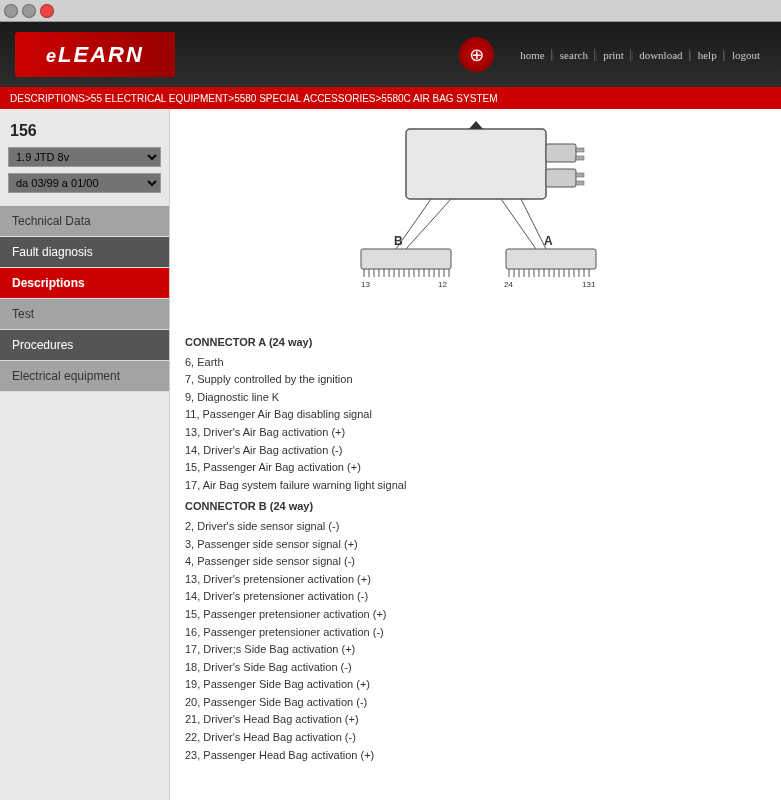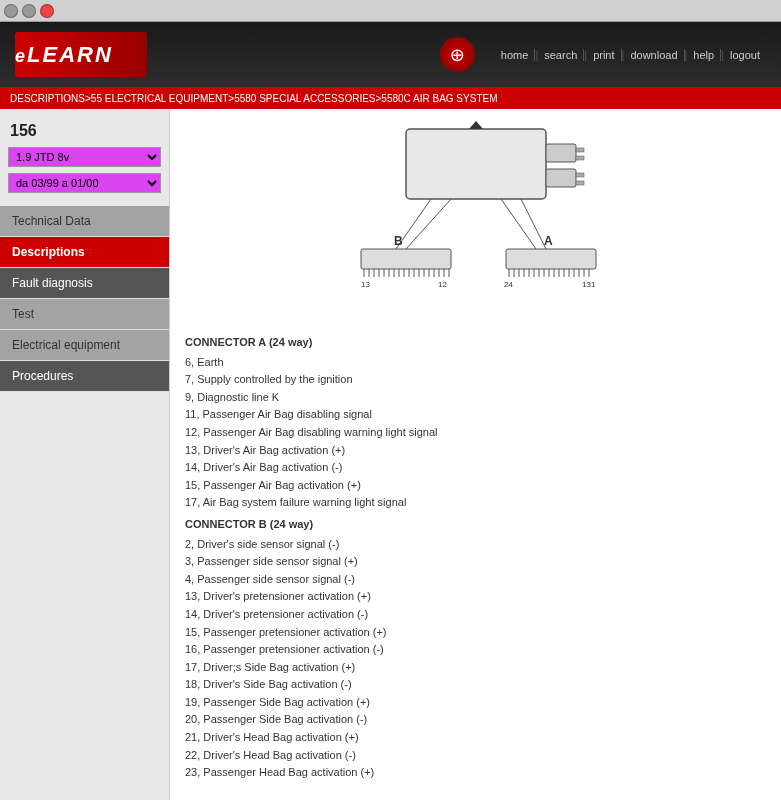--- a/index.html
+++ b/index.html
@@ -26,24 +26,24 @@
       background: linear-gradient(to bottom, #1a1a1a, #2d2d2d);
       height: 65px;
       display: flex;
       align-items: center;
       justify-content: space-between;
       padding: 0 15px;
     }
     .logo-area {
       background: linear-gradient(to right, #cc0000, #990000);
       height: 45px;
-      width: 132px;
+      width: 160px;
       display: flex;
       align-items: center;
-      justify-content: flex-start;
+      justify-content: center;
       border-radius: 3px;
     }
     .logo-text {
       color: white;
       font-size: 22px;
       font-weight: bold;
       font-style: italic;
       letter-spacing: 2px;
     }
     .logo-e { font-size: 18px; }
@@ -96,21 +96,21 @@
       padding: 8px 10px 4px;
     }
     .dropdown-wrapper {
       padding: 3px 8px;
     }
     select {
       width: 100%;
       font-size: 11px;
       padding: 2px 3px;
       border: 1px solid #999;
-      background: #d946ef;
+      background: #737373;
       cursor: pointer;
     }
     .sidebar-menu {
       margin-top: 10px;
     }
     .sidebar-item {
       padding: 8px 12px;
       font-size: 12px;
       cursor: pointer;
       color: #222;
@@ -171,21 +171,21 @@
 </div>
 
 <div class="header">
   <div class="logo-area">
     <span class="logo-text">
       <span class="logo-e">e</span>LEARN
     </span>
   </div>
   <div class="nav-right">
     <div class="alfa-logo">⊕</div>
-    <div style="display:flex; margin-left: 20px;">
+    <div style="display:flex; margin-left: 20px; font-family: Liberation Serif, serif;">
       <span class="nav-link">home</span>
       <span style="color:#555">|</span>
       <span class="nav-link">search</span>
       <span style="color:#555">|</span>
       <span class="nav-link">print</span>
       <span style="color:#555">|</span>
       <span class="nav-link">download</span>
       <span style="color:#555">|</span>
       <span class="nav-link">help</span>
       <span style="color:#555">|</span>
@@ -203,25 +203,25 @@
   <div class="sidebar">
     <div class="car-number">156</div>
     <div class="dropdown-wrapper">
       <select><option>1.9 JTD 8v</option><option>1.8 TS 16v</option><option>2.0 JTS</option><option>2.4 JTD</option></select>
     </div>
     <div class="dropdown-wrapper">
       <select><option>da 03/99 a 01/00</option><option>da 01/00 a 06/01</option></select>
     </div>
     <div class="sidebar-menu">
       <div class="sidebar-item light">Technical Data</div>
+      <div class="sidebar-item dark">Fault diagnosis</div>
       <div class="sidebar-item active">Descriptions</div>
-      <div class="sidebar-item dark">Fault diagnosis</div>
       <div class="sidebar-item light">Test</div>
+      <div class="sidebar-item dark">Procedures</div>
       <div class="sidebar-item light">Electrical equipment</div>
-      <div class="sidebar-item dark">Procedures</div>
     </div>
   </div>
 
   <div class="content-area">
 
     <div class="diagram-container">
       <svg width="380" height="200" class="ecu-diagram">
 
         <rect x="120" y="10" width="140" height="70" rx="4" fill="#e8e8e8" stroke="#555" stroke-width="1.5"></rect>
 
@@ -295,21 +295,20 @@
       </svg>
     </div>
 
     <div class="connector-text">
       <p style="font-weight:bold; margin-bottom:2px;">CONNECTOR A (24 way)</p>
       <div id="connector-a-pins">
           <p>6, Earth</p>
           <p>7, Supply controlled by the ignition</p>
           <p>9, Diagnostic line K</p>
           <p>11, Passenger Air Bag disabling signal</p>
-          <p>12, Passenger Air Bag disabling warning light signal</p>
           <p>13, Driver's Air Bag activation (+)</p>
           <p>14, Driver's Air Bag activation (-)</p>
           <p>15, Passenger Air Bag activation (+)</p>
           <p>17, Air Bag system failure warning light signal</p>
         </div>
       <p style="font-weight:bold; margin-top:4px; margin-bottom:2px;">CONNECTOR B (24 way)</p>
       <div id="connector-b-pins">
           <p>2, Driver's side sensor signal (-)</p>
           <p>3, Passenger side sensor signal (+)</p>
           <p>4, Passenger side sensor signal (-)</p>

